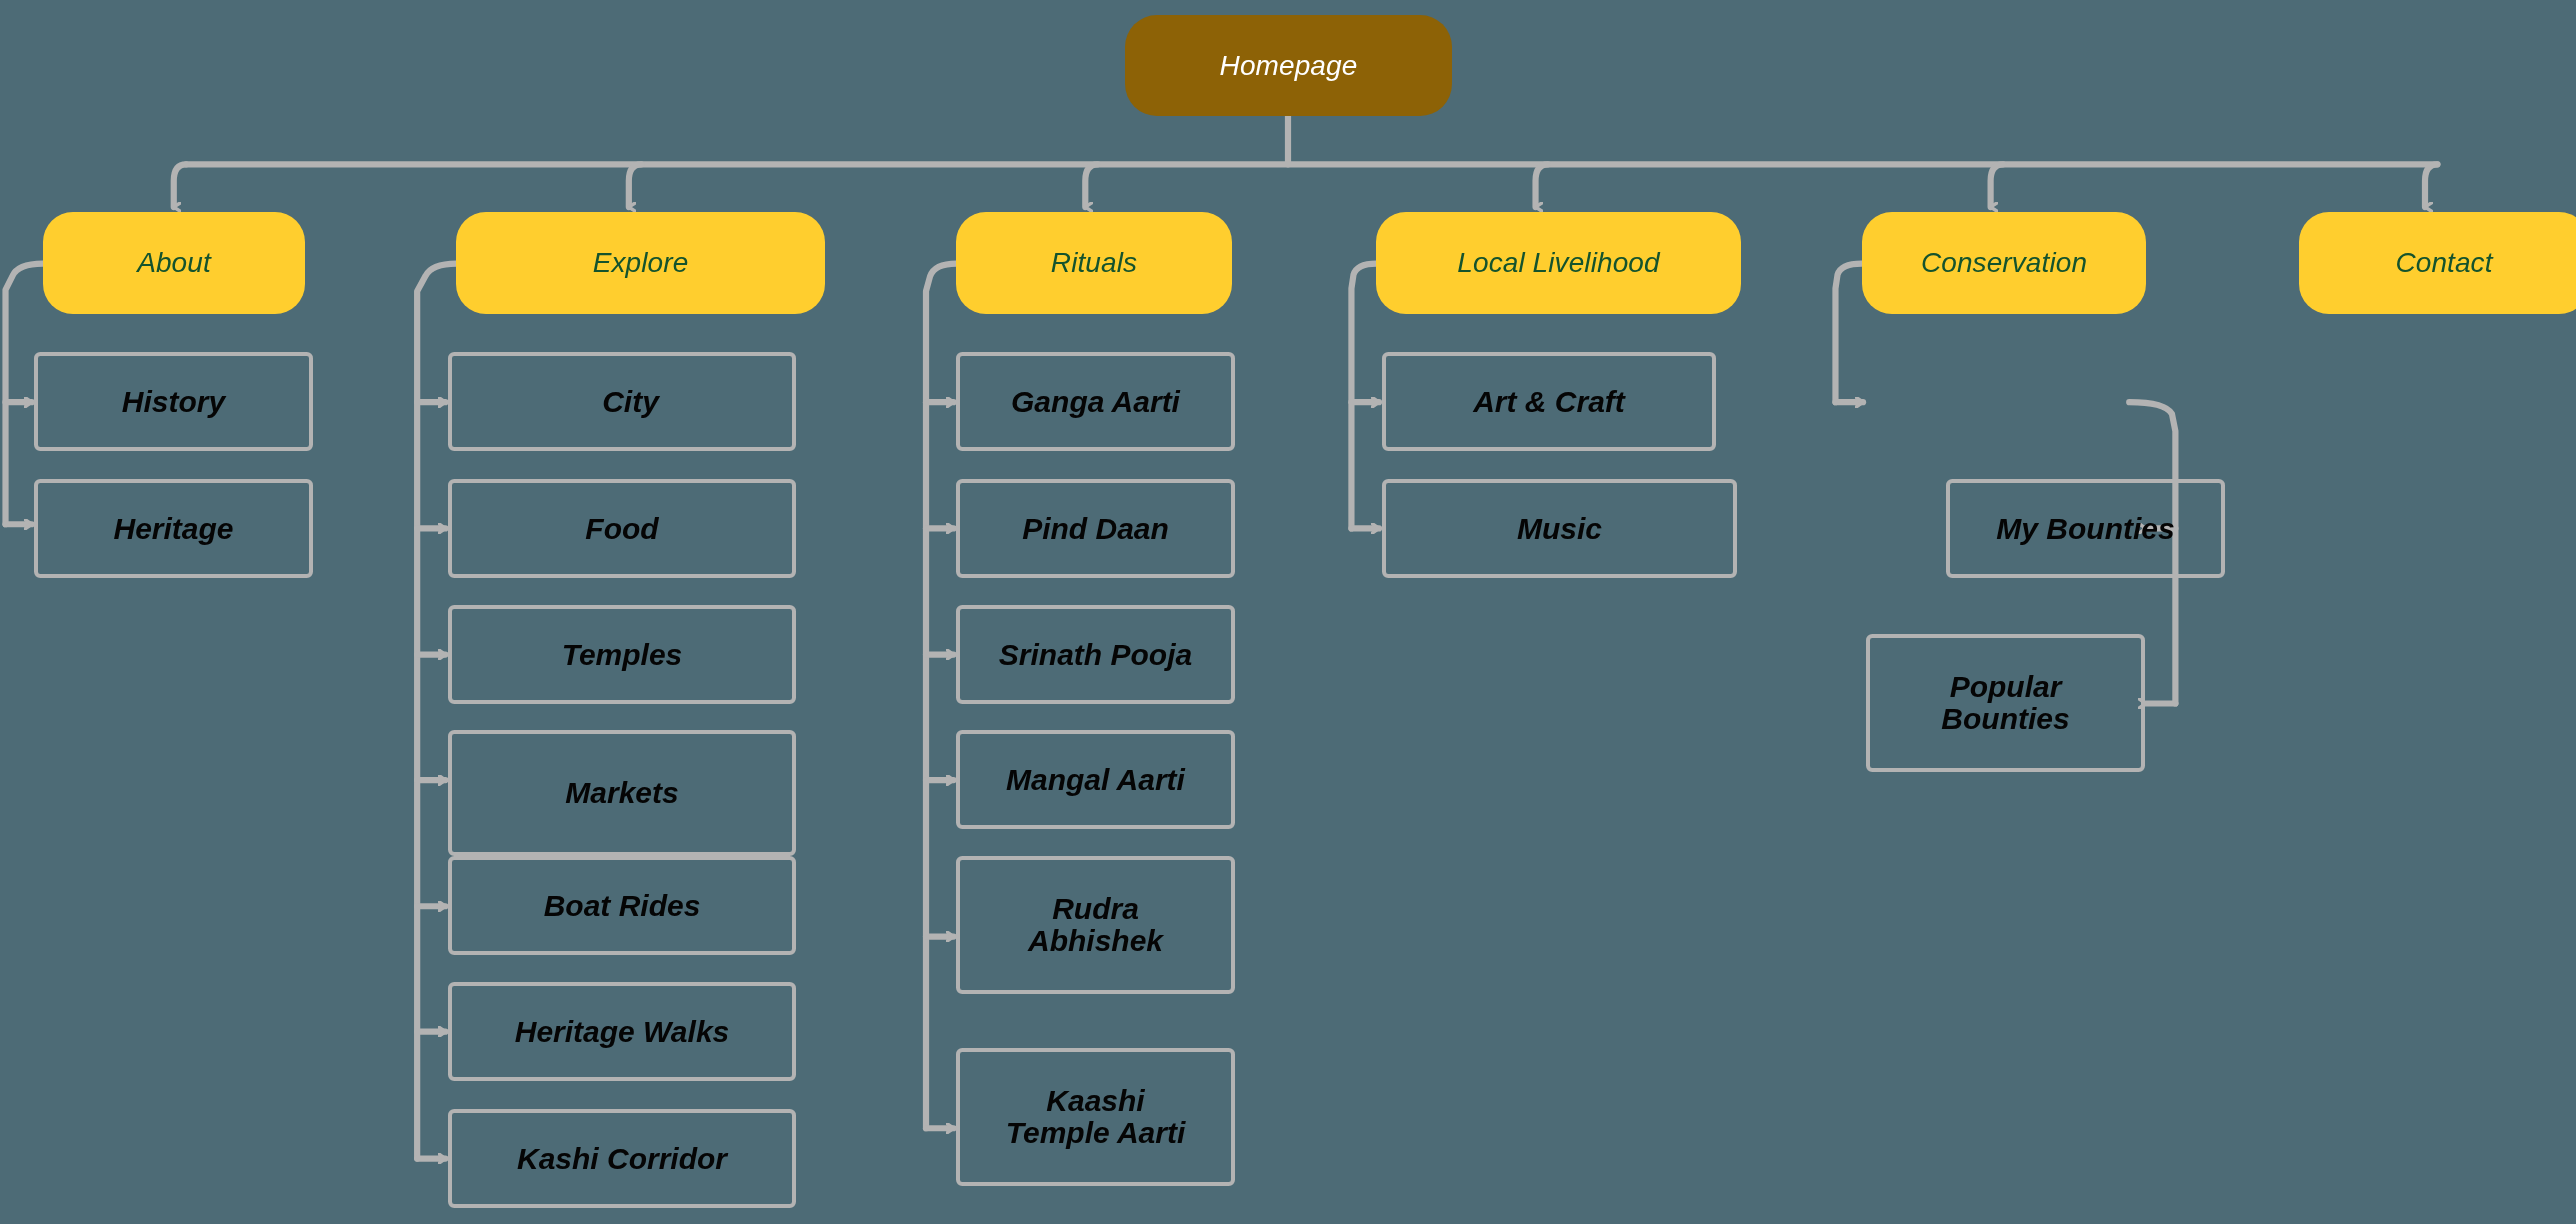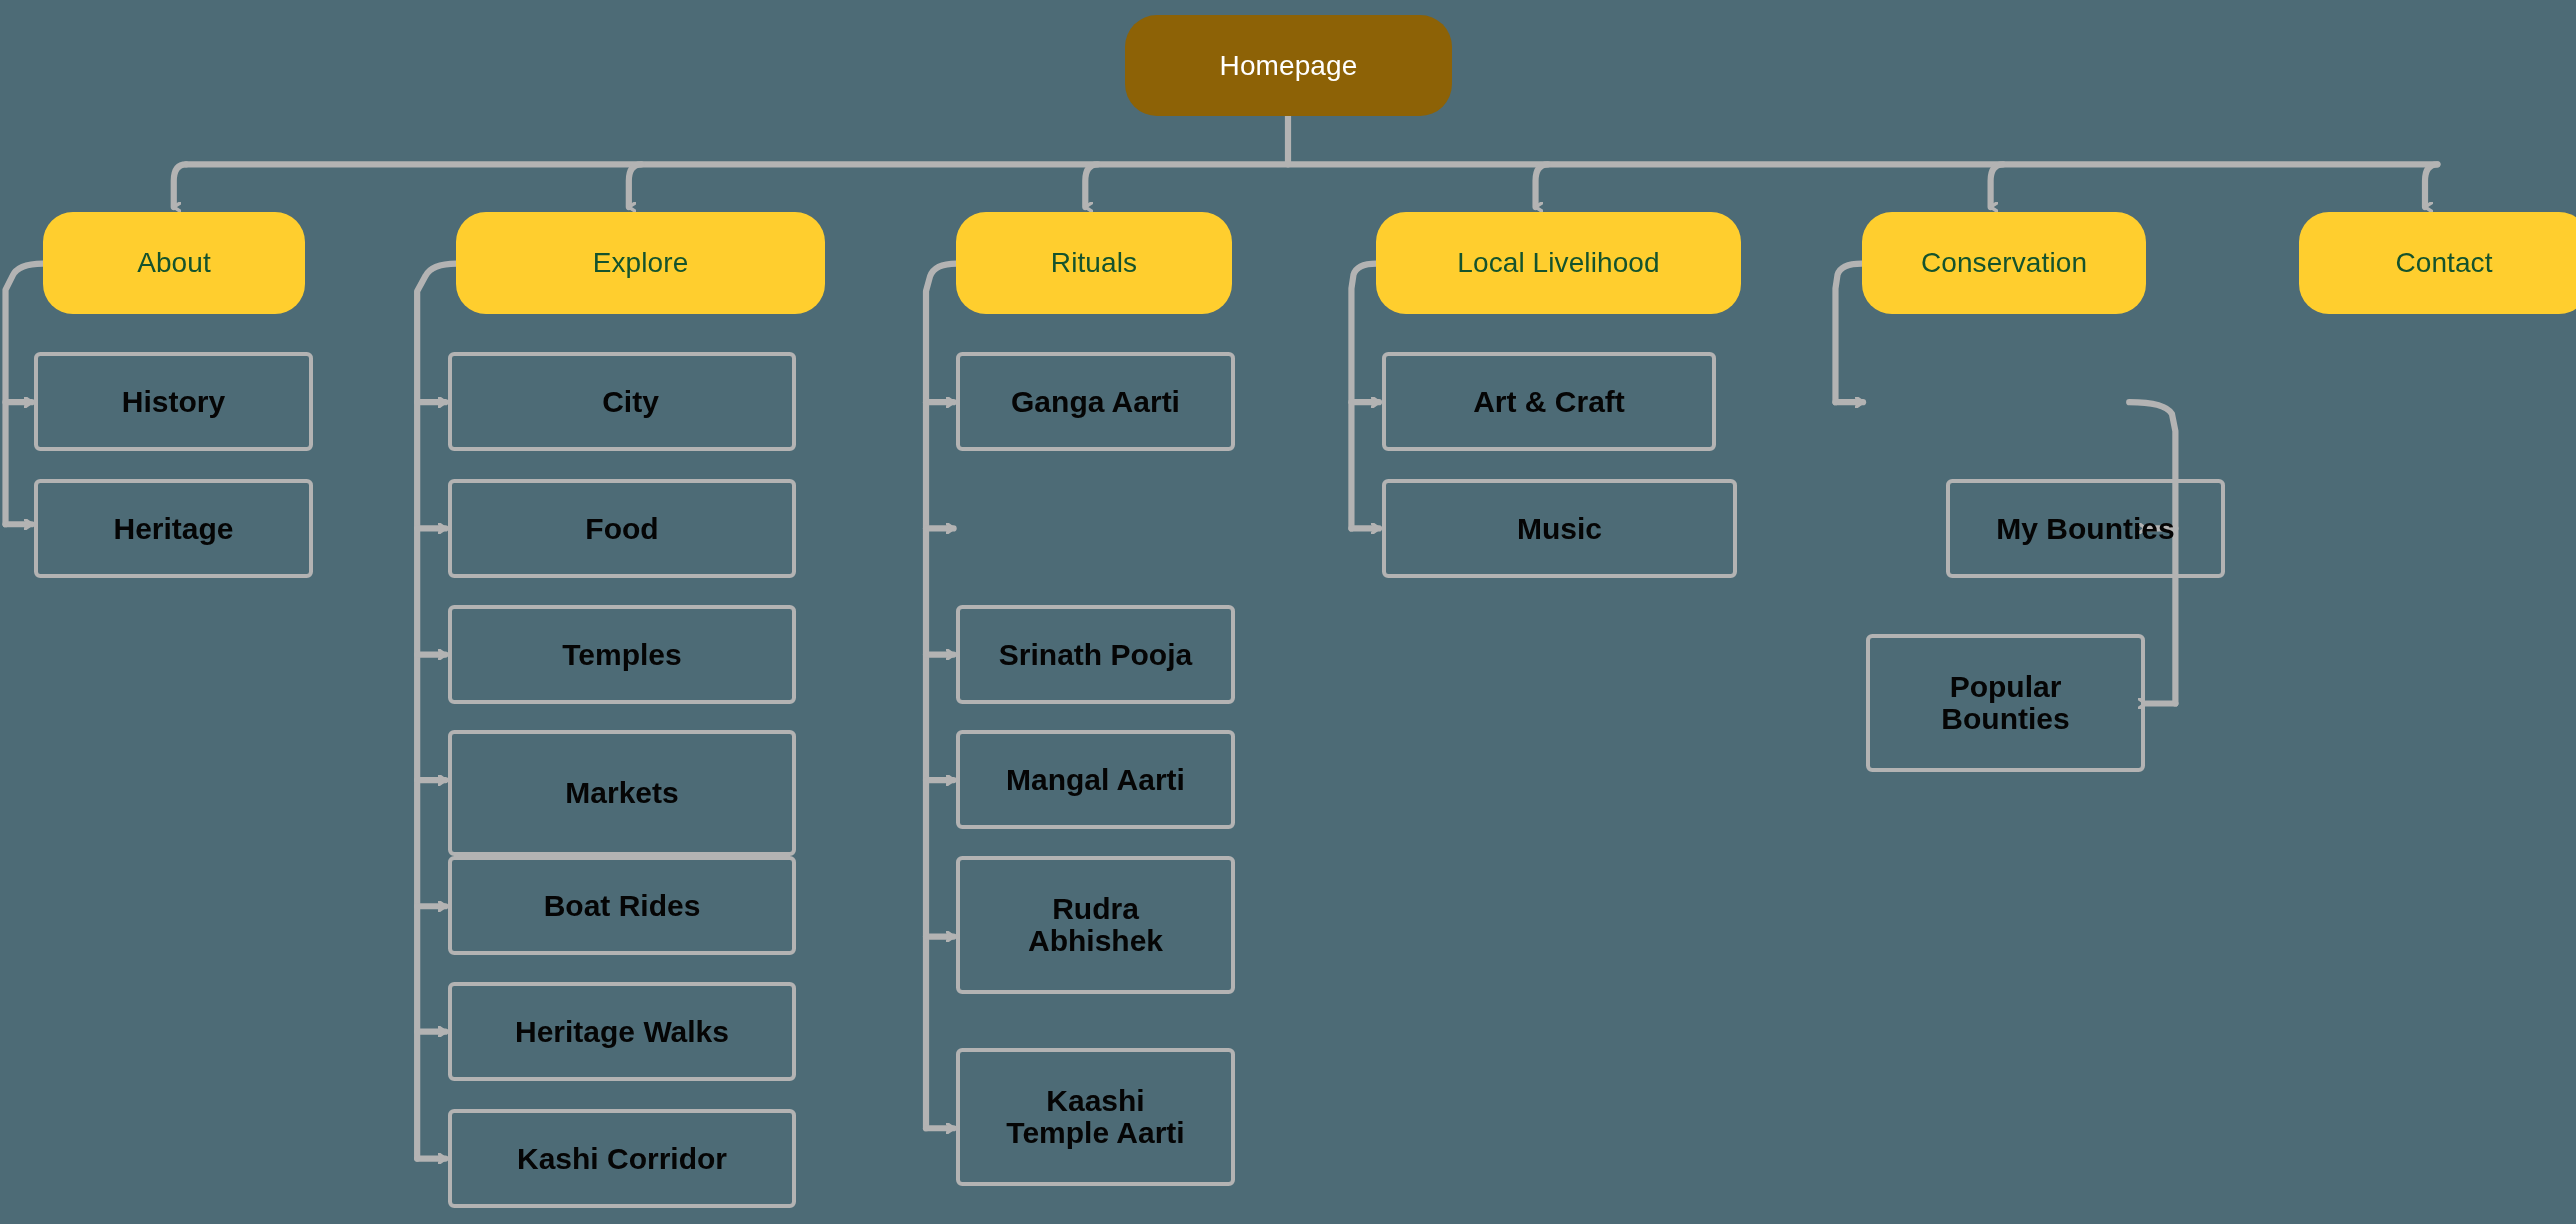--- a/index.html
+++ b/index.html
@@ -8,21 +8,21 @@
     width:2576px;height:1225px;
     background:#4D6B76;
     font-family:"Liberation Sans","DejaVu Sans",sans-serif;
     overflow:hidden;
     position:relative;
   }
   #stage{position:absolute;left:0;top:0;width:2576px;height:1225px;}
   #wires{position:absolute;left:0;top:0;width:2576px;height:1225px;pointer-events:none;}
 
   .node{position:absolute;box-sizing:border-box;display:flex;align-items:center;
-        justify-content:center;text-align:right;}
+        justify-content:center;text-align:right;font-style:italic;}
 
   
   .root{
     background:#8D6206;border-radius:32px;color:#FFFFFF;
     font-size:28px;font-weight:400;letter-spacing:0.1px;
   }
   
   .pill{
     background:#FFCE2E;border-radius:30px;color:#14532d;
     font-size:28px;font-weight:400;letter-spacing:0.1px;
@@ -153,20 +153,23 @@
   <div class="node box" style="left:448px;top:982px;width:348px;height:99px;">
     <span>Heritage Walks</span>
   </div>
   <div class="node box" style="left:448px;top:1109px;width:348px;height:99px;">
     <span>Kashi Corridor</span>
   </div>
 
   <div class="node box" style="left:956px;top:352px;width:279px;height:99px;">
     <span>Ganga Aarti</span>
   </div>
+  <div class="node box" style="left:956px;top:479px;width:279px;height:99px;">
+    <span>Pind Daan</span>
+  </div>
   <div class="node box" style="left:956px;top:605px;width:279px;height:99px;">
     <span>Srinath Pooja</span>
   </div>
   <div class="node box" style="left:956px;top:730px;width:279px;height:99px;">
     <span>Mangal Aarti</span>
   </div>
   <div class="node box" style="left:956px;top:856px;width:279px;height:138px;flex-direction:column;">
     <span class="l2">Rudra</span>
     <span class="l2">Abhishek</span>
   </div>

